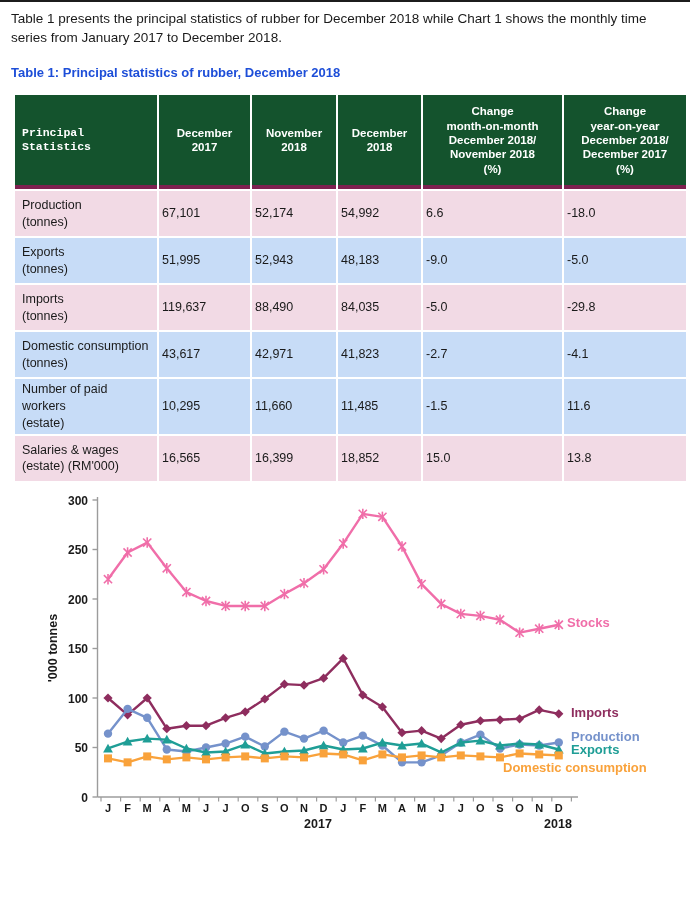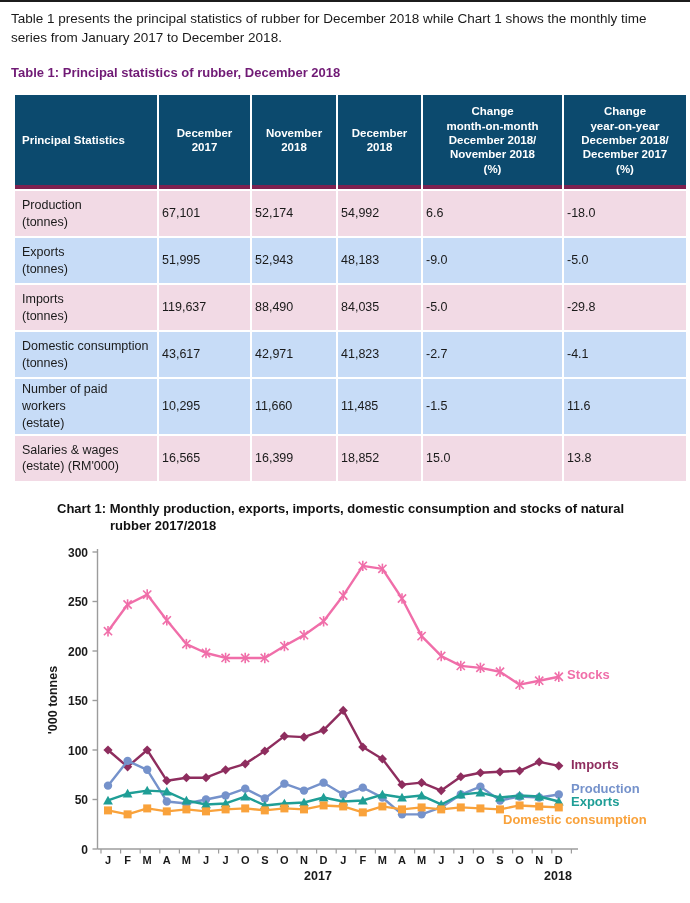--- a/index.html
+++ b/index.html
@@ -5,32 +5,32 @@
   html,body{margin:0;padding:0;background:#fff;}
   .page{
     width:690px;height:903px;background:#fff;overflow:hidden;
     border-top:2px solid #1c1c1c;
     font-family:"Liberation Sans", sans-serif;color:#1a1a1a;
   }
   .intro{
     margin:8px 10px 16px 11px;font-size:13.5px;line-height:1.38;color:#1a1a1a;
   }
   .table-title{
-    margin:18px 0 0 11px;font-size:13px;font-weight:bold;color:#701a75;
+    margin:18px 0 0 11px;font-size:13px;font-weight:bold;color:#1d4ed8;
   }
   table.stats{
     margin:13px 0 0 13px;border-collapse:separate;border-spacing:2px;
     width:665px;table-layout:fixed;background:#fff;
   }
   table.stats th{
-    background:#0c4a6e;color:#fff;font-size:11.5px;font-weight:bold;
+    background:#14532d;color:#fff;font-size:11.5px;font-weight:bold;
     text-align:center;vertical-align:middle;white-space:pre-line;
     height:86px;line-height:1.25;border-bottom:4px solid #7E2150;padding:2px 1px;
   }
-  table.stats th.first{text-align:left;padding-left:7px;}
+  table.stats th.first{text-align:left;padding-left:7px;font-family:Liberation Mono, monospace;}
   table.stats td{
     font-size:12.5px;vertical-align:middle;height:41px;
     white-space:pre-line;line-height:1.35;padding:2px 3px;
   }
   table.stats td.rowlabel{text-align:left;padding-left:7px;}
   tr.pink td{background:#F2DAE5;}
   tr.blue td{background:#C7DCF7;}
   .chart-title{
     margin:18px 0 0 0;padding-left:110px;text-indent:-53px;
     font-size:13px;font-weight:bold;color:#111;line-height:1.3;width:560px;
@@ -133,21 +133,20 @@
 (estate) (RM'000)</td>
           <td>16,565</td>
           <td>16,399</td>
           <td>18,852</td>
           <td>15.0</td>
           <td>13.8</td>
         </tr>
       </tbody>
   </table>
 
-  <div class="chart-title"><span>Chart 1: Monthly production, exports, imports, domestic consumption and stocks of natural</span><br><span>rubber 2017/2018</span></div>
 
   <svg id="chart" width="690" height="345" viewBox="0 0 690 345" xmlns="http://www.w3.org/2000/svg">
       <line x1="97.5" y1="2" x2="97.5" y2="302" stroke="#9C9C9C" stroke-width="1.4"></line>
       <line x1="97.5" y1="302" x2="578" y2="302" stroke="#9C9C9C" stroke-width="1.4"></line>
       <line x1="92.5" y1="302" x2="97.5" y2="302" stroke="#9C9C9C" stroke-width="1.4"></line>
       <text x="88" y="306.5" text-anchor="end" class="tick">0</text>
       <line x1="92.5" y1="252.5" x2="97.5" y2="252.5" stroke="#9C9C9C" stroke-width="1.4"></line>
       <text x="88" y="257" text-anchor="end" class="tick">50</text>
       <line x1="92.5" y1="203" x2="97.5" y2="203" stroke="#9C9C9C" stroke-width="1.4"></line>
       <text x="88" y="207.5" text-anchor="end" class="tick">100</text>

